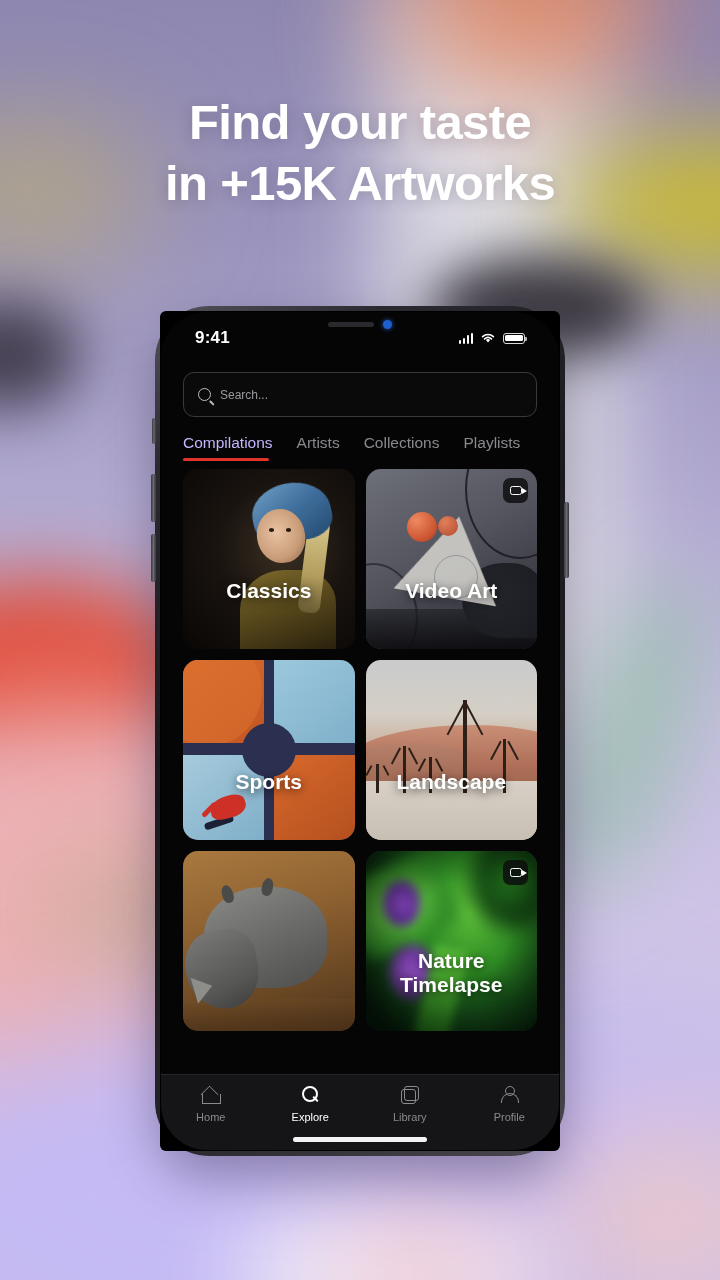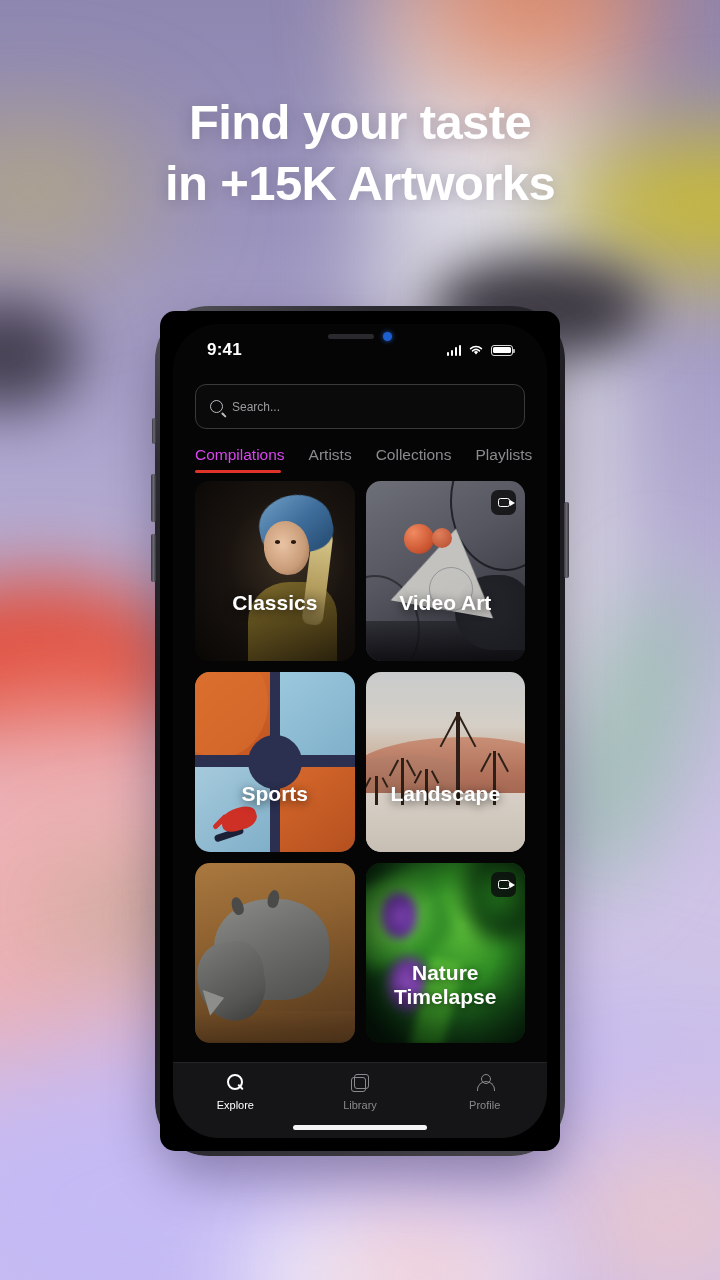--- a/index.html
+++ b/index.html
@@ -58,23 +58,23 @@
     left:155px; top:306px;
     width:410px; height:850px;
     border-radius:54px;
     background:linear-gradient(145deg,#56545c 0%, #2b2a30 14%, #1a191e 40%, #232227 70%, #4a484f 100%);
     padding:5px;
     box-shadow:0 22px 50px rgba(50,40,70,0.40);
   }
   #phone-inner {
     position:relative;
     width:100%; height:100%;
-    border-radius:15px;
+    border-radius:6px;
     background:#000;
-    padding:13px;
+    padding:1px;
     overflow:hidden;
   }
   #screen {
     position:relative;
     width:100%; height:100%;
     border-radius:46px;
     background:#050505;
     overflow:hidden;
   }
   
@@ -119,21 +119,21 @@
     gap:9px; padding:0 14px;
     background:#0a0a0a;
   }
   #search-placeholder { color:#9b9b9f; font-size:12px; }
   .mag { width:13px; height:13px; border:1.6px solid #bdbdc1; border-radius:50%; position:relative; flex:none; }
   .mag::after { content:""; position:absolute; right:-5px; bottom:-4px; width:6px; height:1.6px; background:#bdbdc1; transform:rotate(45deg); border-radius:1px; }
 
   
   #tabs { display:flex; align-items:flex-start; gap:24px; padding:17px 22px 0 22px; }
   .tab { position:relative; padding-bottom:9px; font-size:15.5px; color:#8a8a8f; cursor:pointer; white-space:nowrap; }
-  .tab.active { color:#d946ef; }
+  .tab.active { color:#c4b5fd; }
   .tab.active::after {
     content:""; position:absolute; left:0; right:4px; bottom:0;
     height:3px; border-radius:2px; background:#e0342a;
   }
 
   
   #card-grid {
     display:grid; grid-template-columns:1fr 1fr;
     gap:11px; padding:8px 22px 0 22px;
   }
@@ -450,20 +450,26 @@
           </div>
           <div class="card-title">Nature
 Timelapse</div>
         </div>
 
       </div>
 
       <div id="grid-fade"></div>
 
       <div id="bottom-nav">
+        <div class="nav-item">
+          <span class="nav-ico">
+              <span class="ico-home"></span>
+            </span>
+          <span class="nav-label">Home</span>
+        </div>
         <div class="nav-item active">
           <span class="nav-ico">
               <span class="ico-search"></span>
             </span>
           <span class="nav-label">Explore</span>
         </div>
         <div class="nav-item">
           <span class="nav-ico">
               <span class="ico-library"></span>
             </span>

